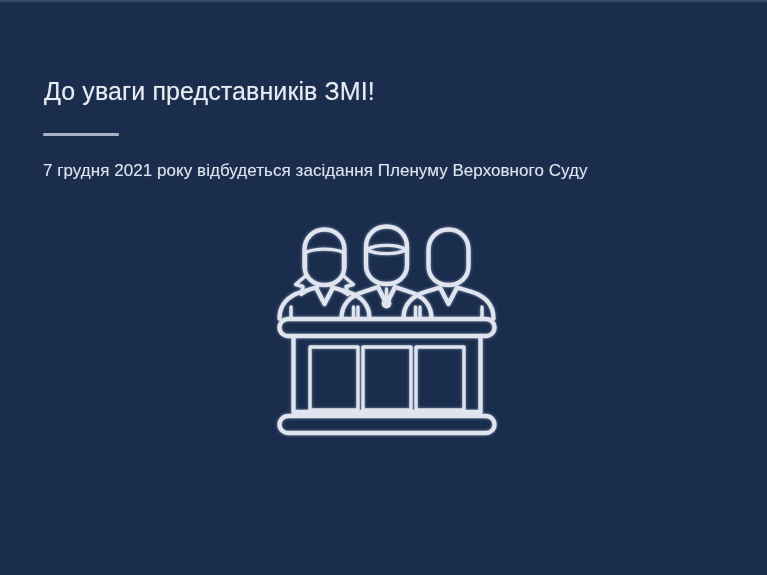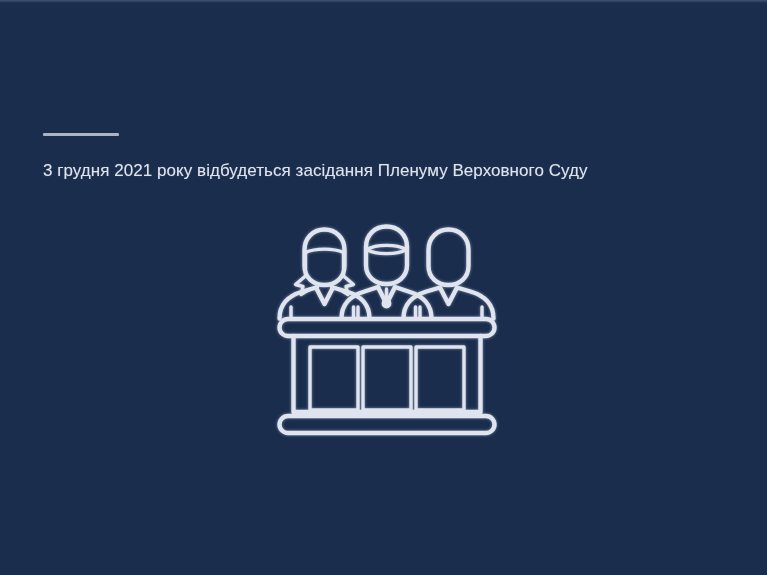--- a/index.html
+++ b/index.html
@@ -96,24 +96,25 @@
     stroke-width: 3.4;
     stroke-linecap: round;
     stroke-linejoin: round;
   }
 </style>
 </head>
 <body>
 
 <div id="banner">
 
+  <div id="headline">До уваги представників ЗМІ!</div>
 
   <div id="divider"></div>
 
-  <div id="subhead">3 грудня 2021 року відбудеться засідання Пленуму Верховного Суду</div>
+  <div id="subhead">7 грудня 2021 року відбудеться засідання Пленуму Верховного Суду</div>
 
   <div id="illustration">
     <svg viewBox="0 0 220 224" xmlns="http://www.w3.org/2000/svg" aria-hidden="true">
 
       <g>
 
         <path class="ln" d="M27.5 32
                             C27.5 19.5 36.5 11.5 47.5 11.5
                             C58.5 11.5 67.5 19.5 67.5 32
                             L67.5 48

